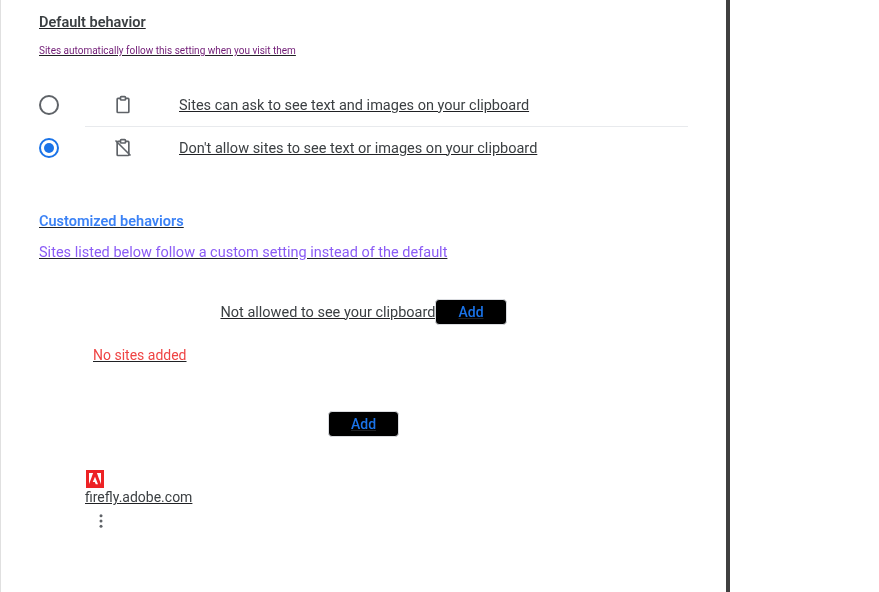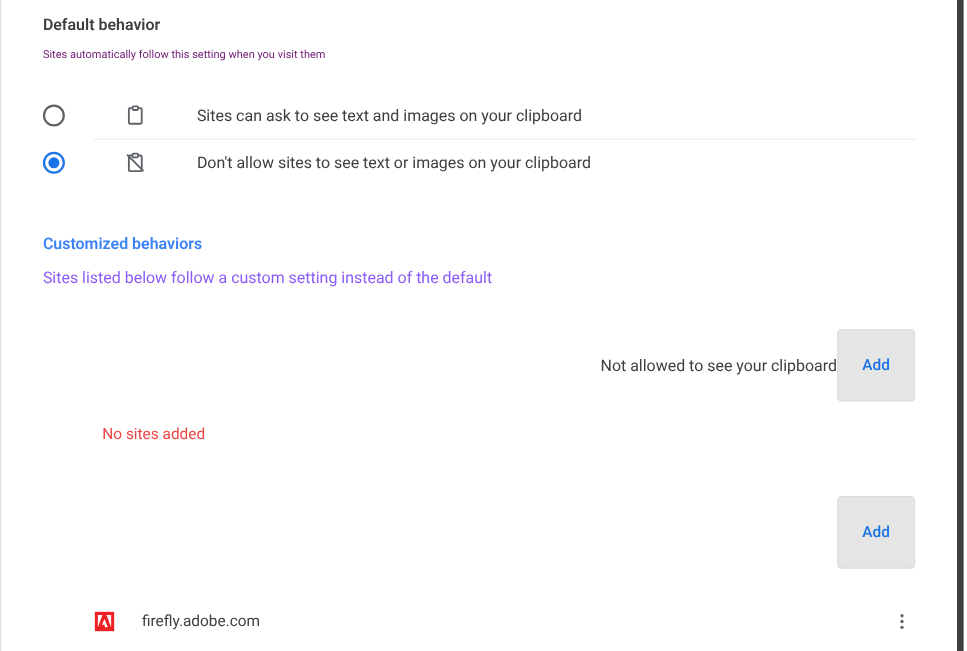--- a/index.html
+++ b/index.html
@@ -3,27 +3,28 @@
   <meta charset="utf-8">
   <style>
     * { box-sizing: border-box; margin: 0; padding: 0; }
     body {
       font-family: 'Segoe UI', Roboto, Arial, sans-serif;
       background: #fff;
       color: #202124;
       font-size: 14px;
     }
     .container {
-      width: 876px;
+      width: 730px;
       height: 592px;
       background: #fff;
       border-left: 1px solid #e0e0e0;
-      border-right: 6px solid #404040;
+      border-right: 4px solid #404040;
       padding: 14px 38px 0 38px;
       position: relative;
+      text-decoration: underline;
     }
     .section-title {
       font-size: 14.5px;
       font-weight: 600;
       color: #3c4043;
       margin-bottom: 14px;
     }
     .section-desc {
       font-size: 10px;
       color: #701a75;
@@ -87,49 +88,50 @@
       margin-top: 10px;
     }
     .custom-section-desc {
       font-size: 14.5px;
       color: #8b5cf6;
       margin-bottom: 38px;
     }
     .list-header {
       display: flex;
       align-items: center;
-      justify-content: flex-end;
+      justify-content: center;
       margin-bottom: 22px;
     }
     .list-title {
       font-size: 14.5px;
       color: #3c4043;
     }
     .add-btn {
-      background: #e5e5e5;
+      background: #000000;
       border: 1px solid #dadce0;
       color: #1a73e8;
       font-size: 14px;
       font-weight: 500;
-      padding: 24px 22px;
+      padding: 4px 22px;
       border-radius: 4px;
       cursor: pointer;
       font-family: inherit;
     }
     .empty-msg {
       font-size: 14px;
       color: #ef4444;
       margin-left: 54px;
       margin-bottom: 48px;
     }
     .site-row {
       display: flex;
-      align-items: center;
+      align-items: flex-start;
       padding: 10px 0;
       margin-left: 46px;
+      flex-direction: column;
     }
     .site-favicon {
       width: 20px;
       height: 20px;
       flex-shrink: 0;
       margin-right: 24px;
       display: flex;
       align-items: center;
       justify-content: center;
     }

